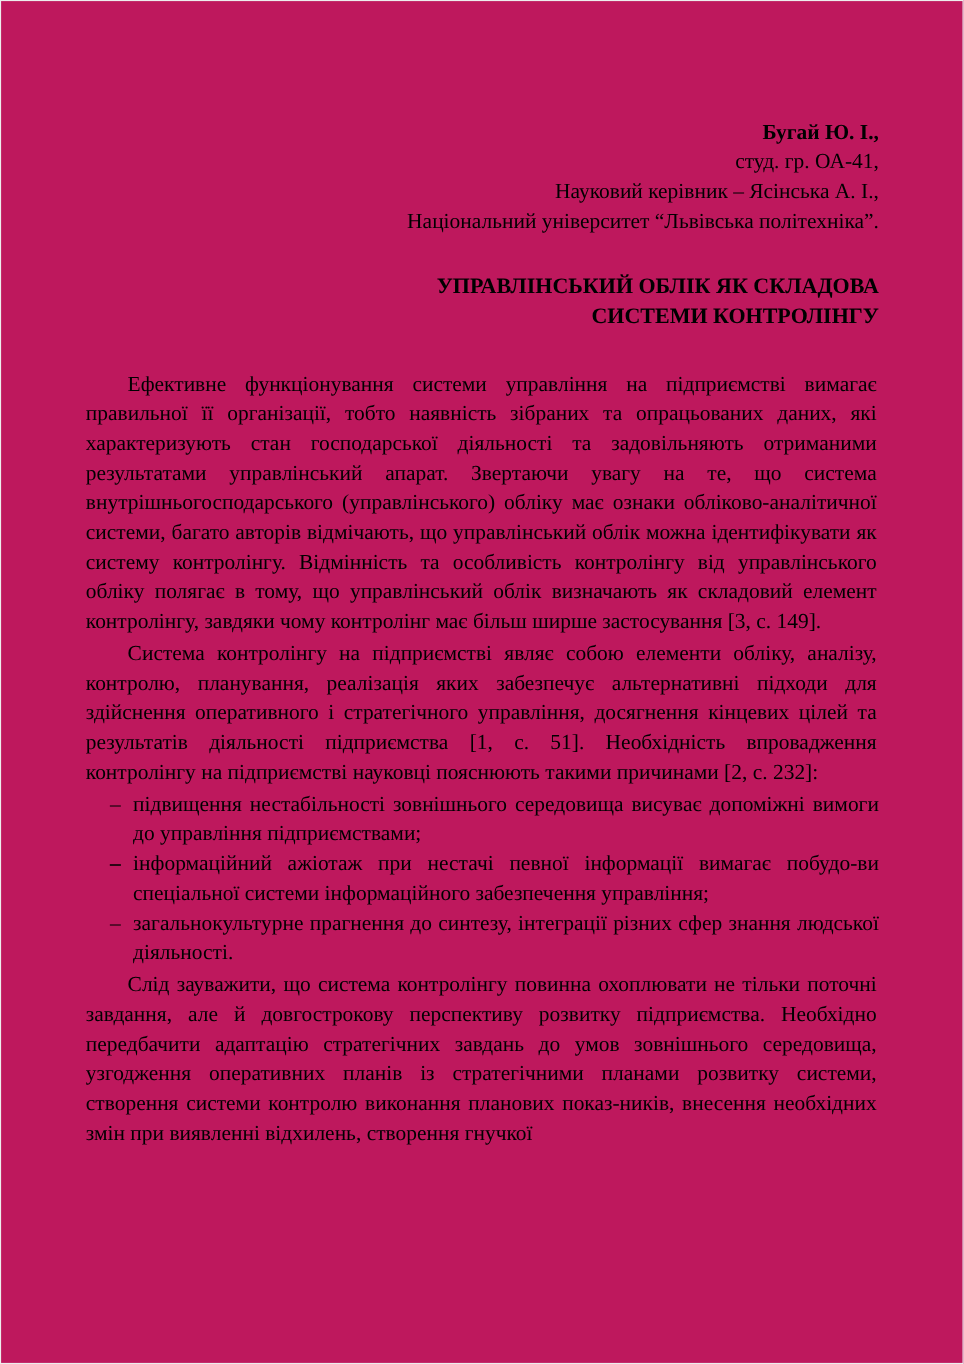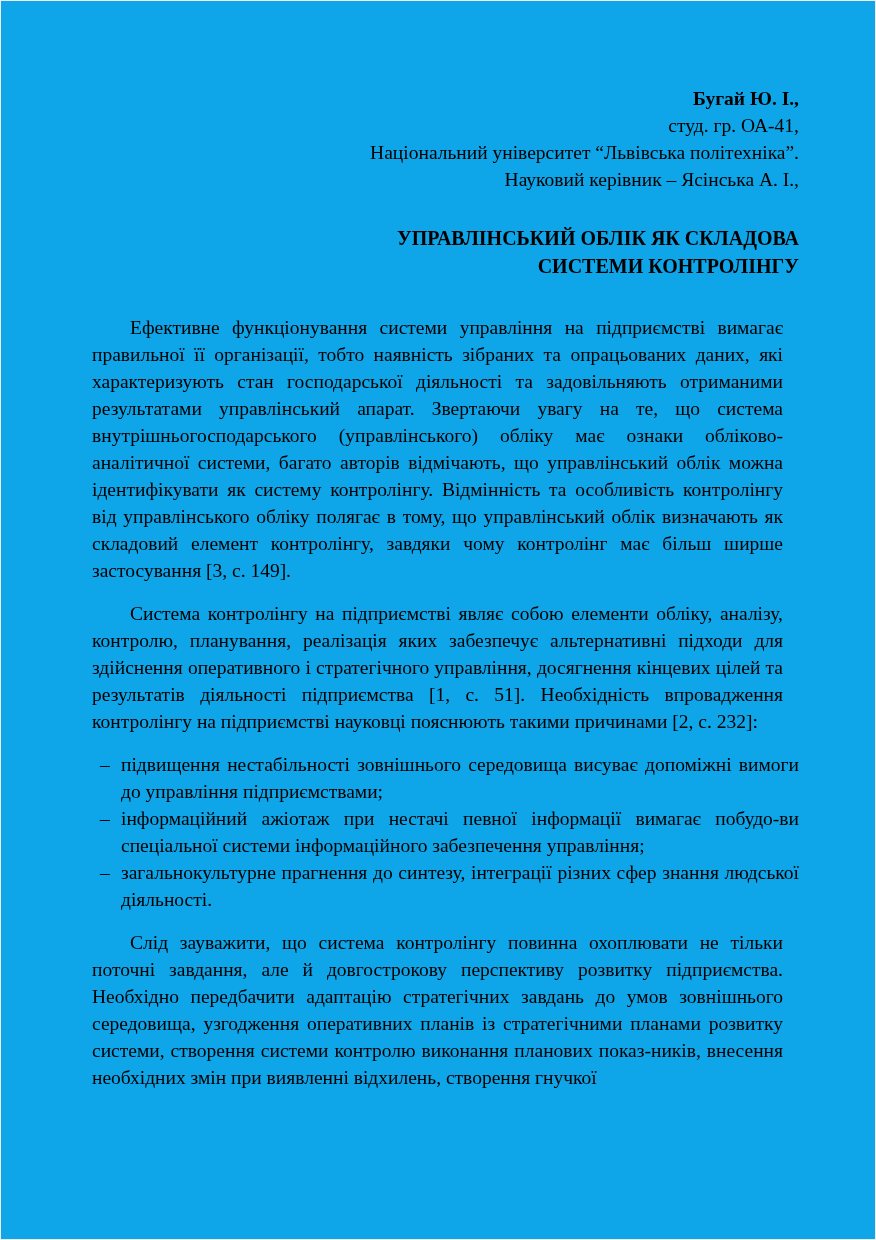--- a/index.html
+++ b/index.html
@@ -6,44 +6,44 @@
     margin: 0;
     padding: 0;
     background: #ffffff;
   }
   .page {
     position: relative;
     width: 876px;
     height: 1240px;
     margin: 0 auto;
     box-sizing: border-box;
-    background: #0ea5e9;
+    background: #be185d;
     border: 1px solid #ededed;
-    padding: 84px 76px 0 75px;
+    padding: 106px 76px 0 75px;
     font-family: "Liberation Serif", "DejaVu Serif", serif;
     font-size: 19.5px;
     line-height: 27px;
     color: #000000;
     overflow: hidden;
   }
   .byline {
     text-align: right;
   }
   .byline-author {
     font-weight: bold;
   }
   .article-title {
     margin: 31px 0 34px 0;
     text-align: right;
     font-weight: bold;
     font-size: 20px;
     line-height: 28px;
   }
   .para {
-    margin: 16px;
+    margin: 2px;
     text-align: justify;
     text-indent: 38px;
   }
   .list {
     margin: 0;
   }
   .list-item {
     position: relative;
     padding-left: 45px;
     text-align: justify;
@@ -62,22 +62,22 @@
   }
 </style>
 </head>
 <body>
 
 <div class="page">
 
   <div class="byline">
     <div class="byline-author">Бугай Ю. І.,</div>
     <div class="byline-line">студ. гр. ОА-41,</div>
+    <div class="byline-line">Науковий керівник – Ясінська А. І.,</div>
     <div class="byline-line">Національний університет “Львівська політехніка”.</div>
-    <div class="byline-line">Науковий керівник – Ясінська А. І.,</div>
   </div>
 
   <h1 class="article-title">
     <span>УПРАВЛІНСЬКИЙ ОБЛІК ЯК СКЛАДОВА</span><br>
     <span>СИСТЕМИ КОНТРОЛІНГУ</span>
   </h1>
 
   <p class="para">Ефективне функціонування системи управління на підприємстві вимагає правильної її організації, тобто наявність зібраних та опрацьованих даних, які характеризують стан господарської діяльності та задовільняють отриманими результатами управлінський апарат. Звертаючи увагу на те, що система внутрішньогосподарського (управлінського) обліку має ознаки обліково-аналітичної системи, багато авторів відмічають, що управлінський облік можна ідентифікувати як систему контролінгу. Відмінність та особливість контролінгу від управлінського обліку полягає в тому, що управлінський облік визначають як складовий елемент контролінгу, завдяки чому контролінг має більш ширше застосування [3, с. 149].</p>
 
   <p class="para">Система контролінгу на підприємстві являє собою елементи обліку, аналізу, контролю, планування, реалізація яких забезпечує альтернативні підходи для здійснення оперативного і стратегічного управління, досягнення кінцевих цілей та результатів діяльності підприємства [1, с. 51]. Необхідність впровадження контролінгу на підприємстві науковці пояснюють такими причинами [2, с. 232]:</p>

